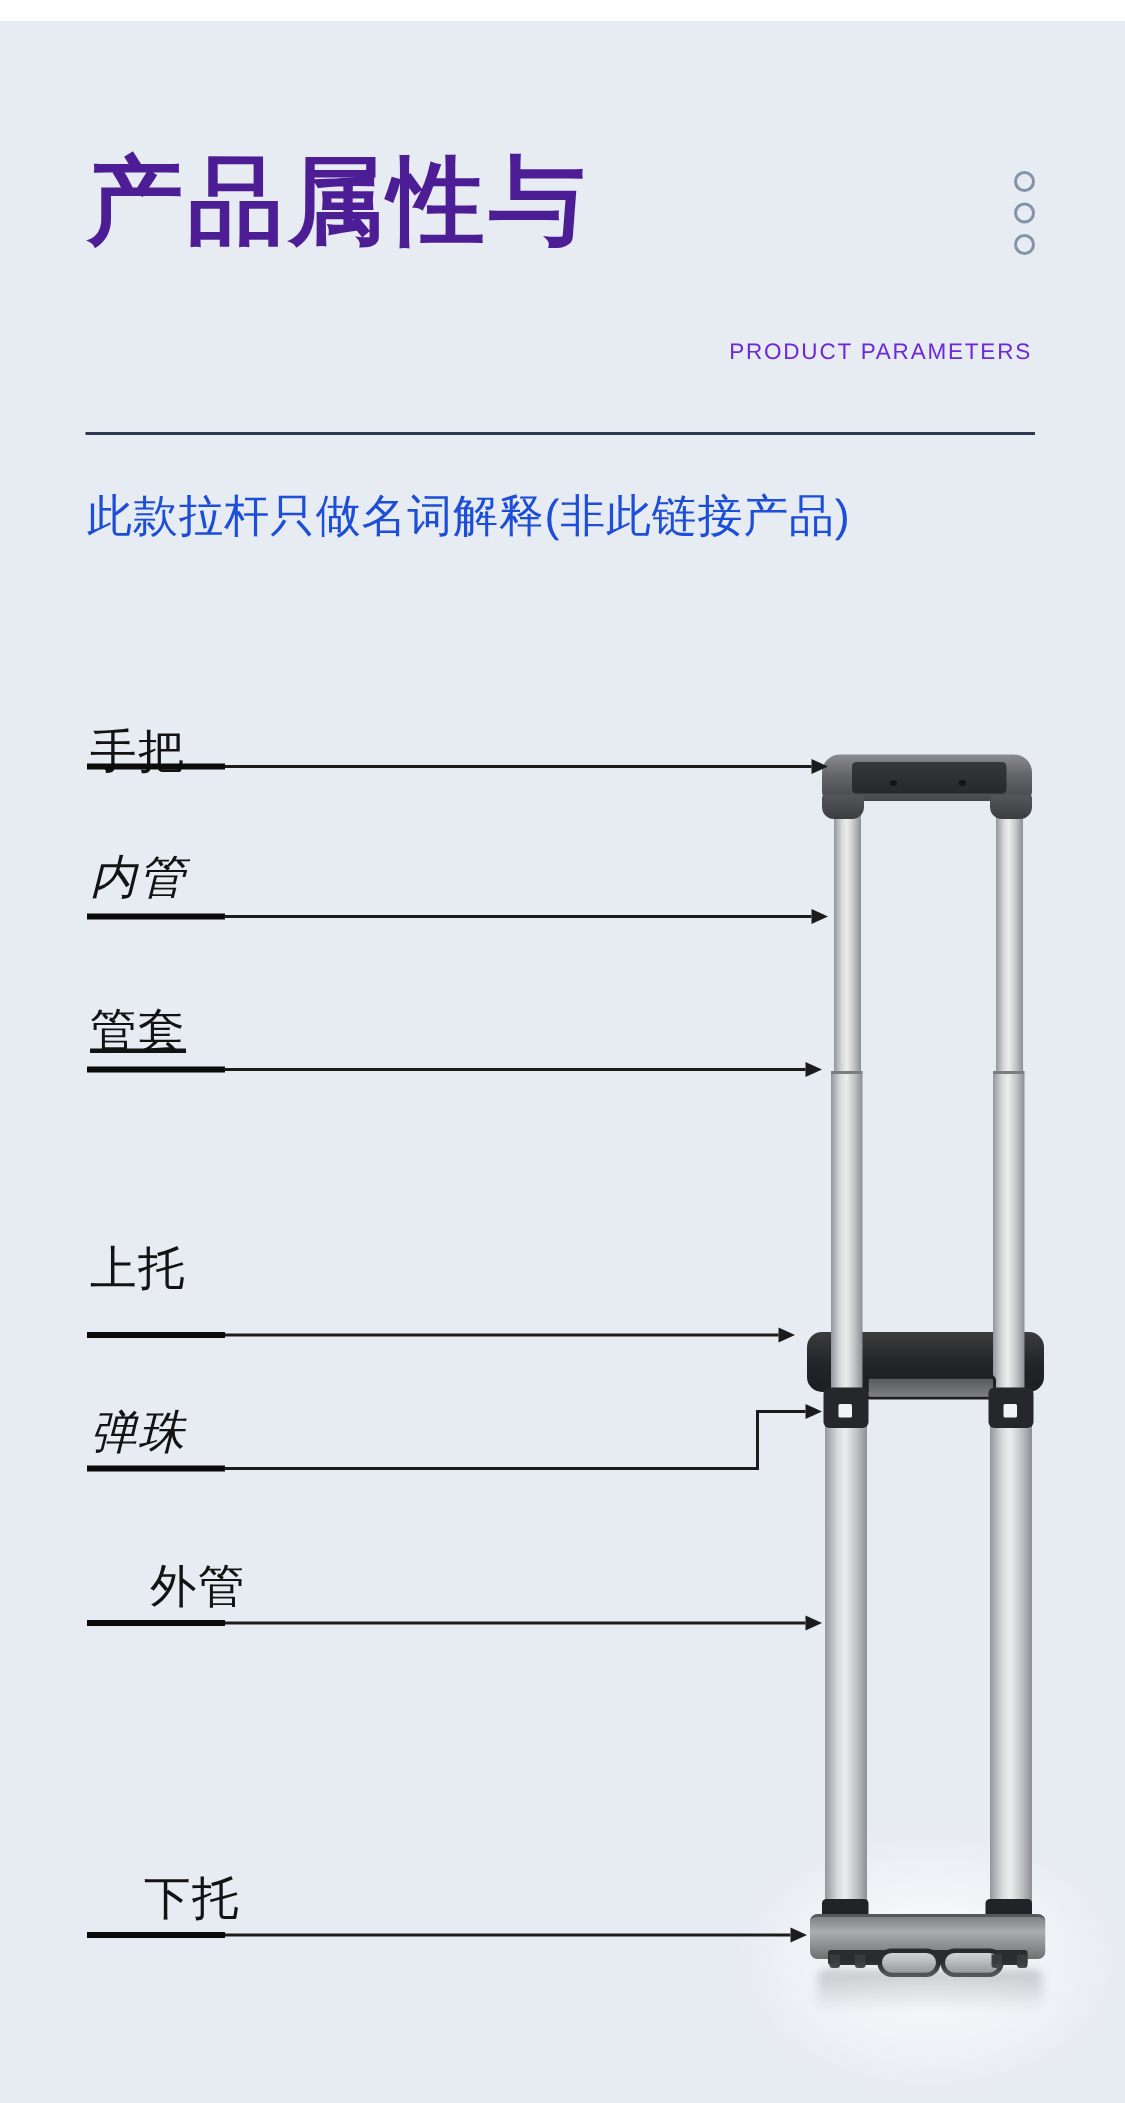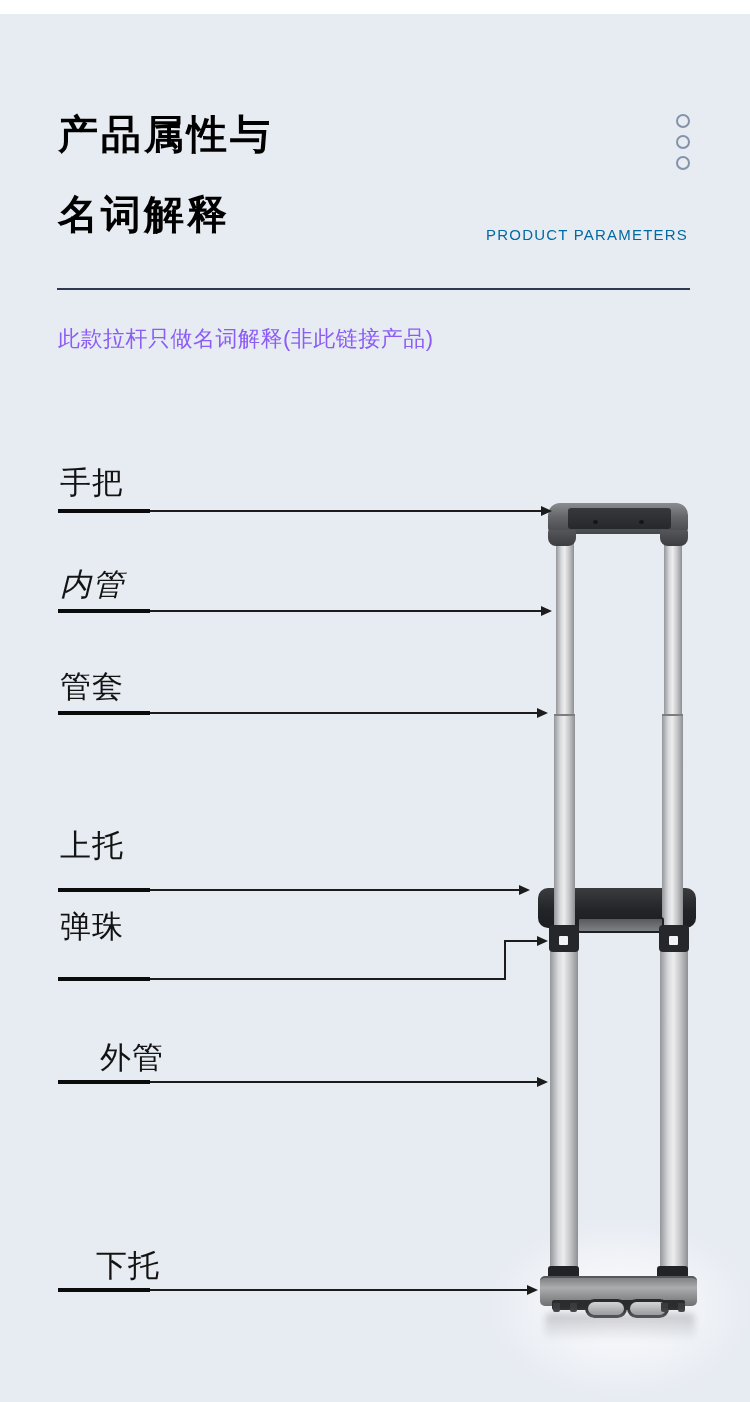--- a/index.html
+++ b/index.html
@@ -6,55 +6,55 @@
   .canvas{
     position:relative;width:750px;height:1402px;margin:0 auto;
     background:#e7ebf2;overflow:hidden;
     font-family:"Liberation Sans","DejaVu Sans",sans-serif;
   }
   .topbar{position:absolute;left:0;top:0;width:750px;height:14px;background:#ffffff;}
 
   
   .title{
     position:absolute;left:58px;top:94px;width:480px;
-    color:#000000;font-weight:bold;font-size:40px;line-height:80px;
+    color:#4c1d95;font-weight:bold;font-size:64px;line-height:80px;
     letter-spacing:3px;
   }
   .circles{position:absolute;left:676px;top:114px;width:14px;}
   .circles .ring{
     width:10px;height:10px;border:2px solid #8492aa;border-radius:50%;
     margin-bottom:7px;background:transparent;
   }
   .subtitle-en{
     position:absolute;right:62px;top:226px;
-    color:#0369a1;font-size:15px;letter-spacing:1.2px;
+    color:#6d28d9;font-size:15px;letter-spacing:1.2px;
   }
   .divider{position:absolute;left:57px;top:288px;width:633px;height:2px;background:#2f3a52;}
   .note{
     position:absolute;left:58px;top:324px;width:600px;
-    color:#8b5cf6;font-size:22px;letter-spacing:0.5px;
+    color:#1d4ed8;font-size:30px;letter-spacing:0.5px;
   }
 
   
   .lbl{position:absolute;left:60px;color:#131313;font-size:31px;letter-spacing:1px;}
   .ul{position:absolute;left:58px;width:92px;height:4px;background:#0b0b0b;}
   .ln{position:absolute;height:2px;background:#1c1c1c;}
   .vln{position:absolute;width:2px;background:#1c1c1c;}
   .ah{
     position:absolute;width:0;height:0;
     border-top:5px solid transparent;border-bottom:5px solid transparent;
     border-left:11px solid #1c1c1c;
   }
 
   
-  .lbl-shouba{top:462px;} .ul-shouba{top:509px;} .ln-shouba{left:150px;top:510px;width:391px;} .ah-shouba{left:541px;top:506px;}
+  .lbl-shouba{top:480px;} .ul-shouba{top:509px;} .ln-shouba{left:150px;top:510px;width:391px;} .ah-shouba{left:541px;top:506px;}
   .lbl-neiguan{top:564px;font-style:italic;} .ul-neiguan{top:609px;} .ln-neiguan{left:150px;top:610px;width:391px;} .ah-neiguan{left:541px;top:606px;}
-  .lbl-guantao{top:666px;} .ul-guantao{top:711px;} .ln-guantao{left:150px;top:712px;width:387px;} .ah-guantao{left:537px;top:708px;}
+  .lbl-guantao{top:666px;text-decoration:underline;} .ul-guantao{top:711px;} .ln-guantao{left:150px;top:712px;width:387px;} .ah-guantao{left:537px;top:708px;}
   .lbl-shangtuo{top:825px;} .ul-shangtuo{top:888px;} .ln-shangtuo{left:150px;top:889px;width:369px;} .ah-shangtuo{left:519px;top:885px;}
-  .lbl-danzhu{top:906px;} .ul-danzhu{top:977px;}
+  .lbl-danzhu{top:934px;font-style:italic;} .ul-danzhu{top:977px;}
   .ln-danzhu1{left:150px;top:978px;width:356px;}
   .vln-danzhu{left:504px;top:940px;height:40px;}
   .ln-danzhu2{left:504px;top:940px;width:33px;}
   .ah-danzhu{left:537px;top:936px;}
   .lbl-waiguan{top:1037px;margin-left:40px;} .ul-waiguan{top:1080px;} .ln-waiguan{left:150px;top:1081px;width:387px;} .ah-waiguan{left:537px;top:1077px;}
   .lbl-xiatuo{top:1245px;margin-left:36px;} .ul-xiatuo{top:1288px;} .ln-xiatuo{left:150px;top:1289px;width:377px;} .ah-xiatuo{left:527px;top:1285px;}
 
   
   .glow{
     position:absolute;left:485px;top:1215px;width:270px;height:185px;
@@ -126,21 +126,20 @@
 </style>
 </head>
 <body>
 
 <div class="canvas">
 
   <div class="topbar"></div>
 
   <div class="title">
     <div>产品属性与</div>
-    <div>名词解释</div>
   </div>
 
   <div class="circles">
     <div class="ring"></div>
     <div class="ring"></div>
     <div class="ring"></div>
   </div>
 
   <div class="subtitle-en">PRODUCT PARAMETERS</div>
   <div class="divider"></div>

